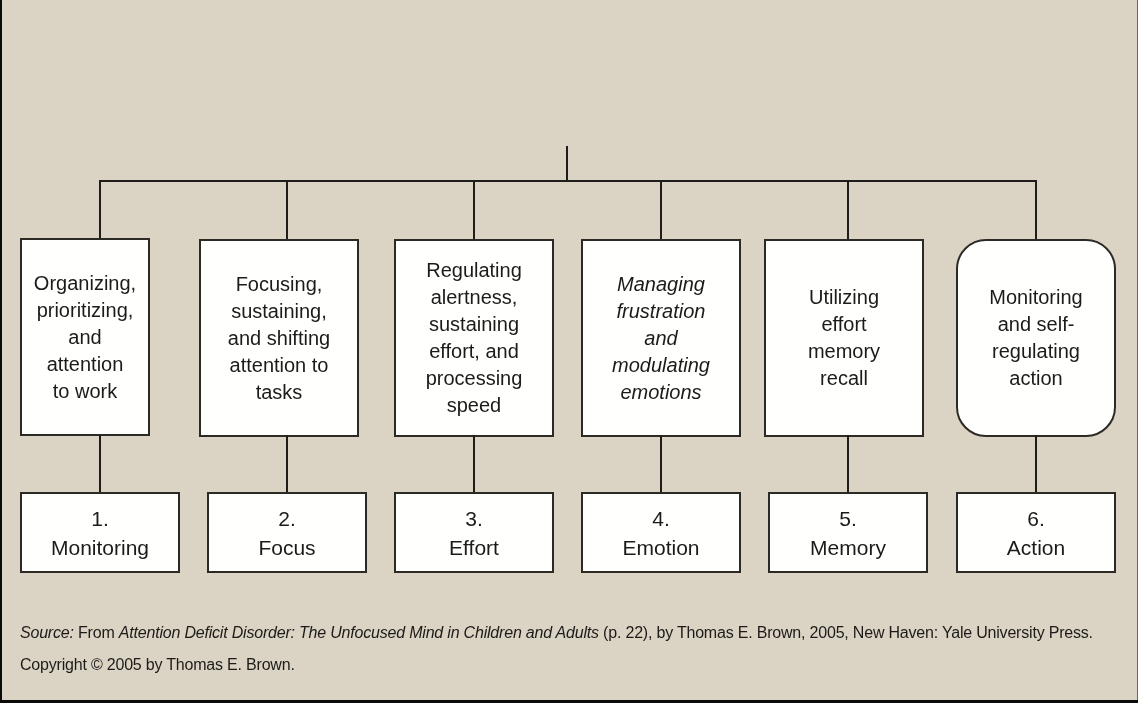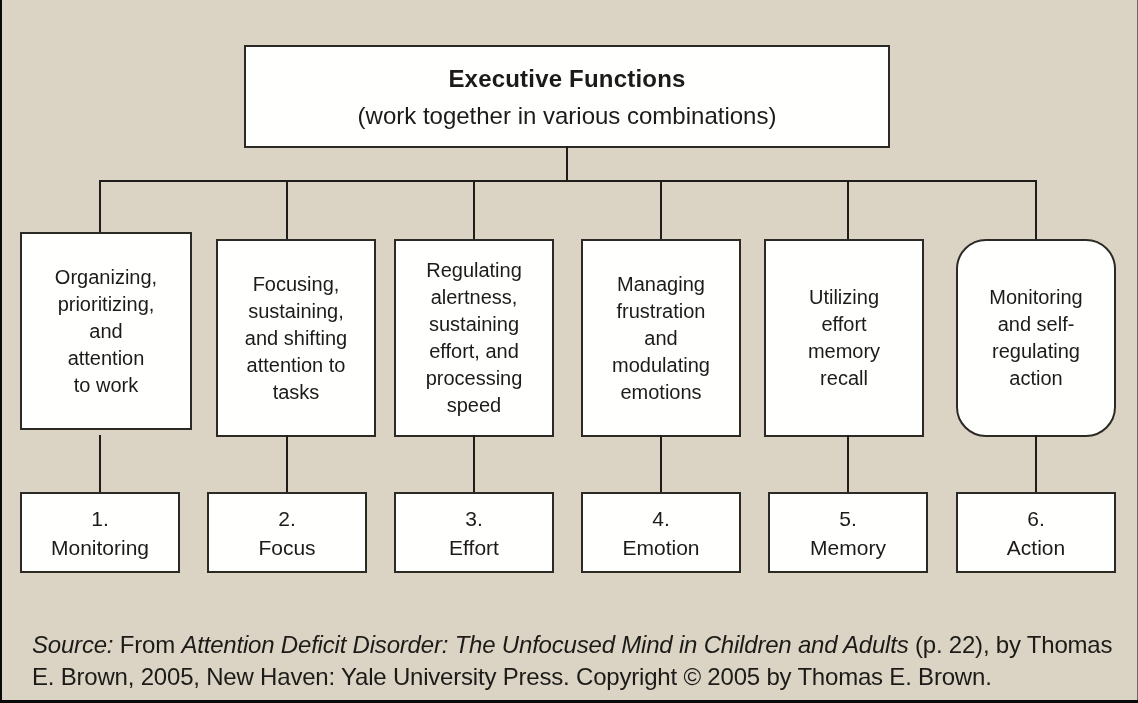--- a/index.html
+++ b/index.html
@@ -38,60 +38,56 @@
   .connector { position: absolute; background: #1e1d1a; }
   .root-drop { left: 566px; top: 146px; width: 2px; height: 36px; }
   .trunk     { left: 99px;  top: 180px; width: 938px; height: 2px; }
   .vline     { width: 2px; }
 
   .source {
     position: absolute;
     left: 20px;
     top: 617px;
     width: 1105px;
-    margin: 12px;
-    font-size: 24px;
+    margin: 0;
+    font-size: 16px;
     line-height: 32px;
     letter-spacing: -0.2px;
     color: #1c1b18;
   }
   .it { font-style: italic; }
 </style>
 </head>
 <body>
 
 <div class="canvas">
   <div class="edge edge-left"></div>
   <div class="edge edge-right"></div>
   <div class="edge edge-bottom"></div>
 
-  <div class="box top-box">
-    <div class="top-title">Executive Functions</div>
-    <div class="top-subtitle">(work together in various combinations)</div>
-  </div>
 
   <div class="connector root-drop"></div>
   <div class="connector trunk"></div>
 
   <div id="columns">
       <div class="connector vline" style="left: 99px; top: 180px; height: 61px;"></div>
-      <div class="box mid-box" style="left: 20px; top: 232px; width: 172px; height: 198px;">
+      <div class="box mid-box" style="left: 20px; top: 238px; width: 130px; height: 198px;">
         <div class="desc-line">Organizing,</div>
         <div class="desc-line">prioritizing,</div>
         <div class="desc-line">and</div>
         <div class="desc-line">attention</div>
         <div class="desc-line">to work</div>
       </div>
       <div class="connector vline" style="left: 99px; top: 435px; height: 59px;"></div>
       <div class="box num-box" style="left: 20px; top: 492px; width: 160px; height: 81px;">
         <div>1.</div>
         <div>Monitoring</div>
       </div>
       <div class="connector vline" style="left: 286px; top: 180px; height: 61px;"></div>
-      <div class="box mid-box" style="left: 216px; top: 239px; width: 160px; height: 198px;">
+      <div class="box mid-box" style="left: 199px; top: 239px; width: 160px; height: 198px;">
         <div class="desc-line">Focusing,</div>
         <div class="desc-line">sustaining,</div>
         <div class="desc-line">and shifting</div>
         <div class="desc-line">attention to</div>
         <div class="desc-line">tasks</div>
       </div>
       <div class="connector vline" style="left: 286px; top: 435px; height: 59px;"></div>
       <div class="box num-box" style="left: 207px; top: 492px; width: 160px; height: 81px;">
         <div>2.</div>
         <div>Focus</div>
@@ -104,21 +100,21 @@
         <div class="desc-line">effort, and</div>
         <div class="desc-line">processing</div>
         <div class="desc-line">speed</div>
       </div>
       <div class="connector vline" style="left: 473px; top: 435px; height: 59px;"></div>
       <div class="box num-box" style="left: 394px; top: 492px; width: 160px; height: 81px;">
         <div>3.</div>
         <div>Effort</div>
       </div>
       <div class="connector vline" style="left: 660px; top: 180px; height: 61px;"></div>
-      <div class="box mid-box" style="left: 581px; top: 239px; width: 160px; height: 198px;">
+      <div class="box mid-box" style="left: 581px; top: 239px; width: 160px; height: 198px; font-style: italic;">
         <div class="desc-line">Managing</div>
         <div class="desc-line">frustration</div>
         <div class="desc-line">and</div>
         <div class="desc-line">modulating</div>
         <div class="desc-line">emotions</div>
       </div>
       <div class="connector vline" style="left: 660px; top: 435px; height: 59px;"></div>
       <div class="box num-box" style="left: 581px; top: 492px; width: 160px; height: 81px;">
         <div>4.</div>
         <div>Emotion</div>

